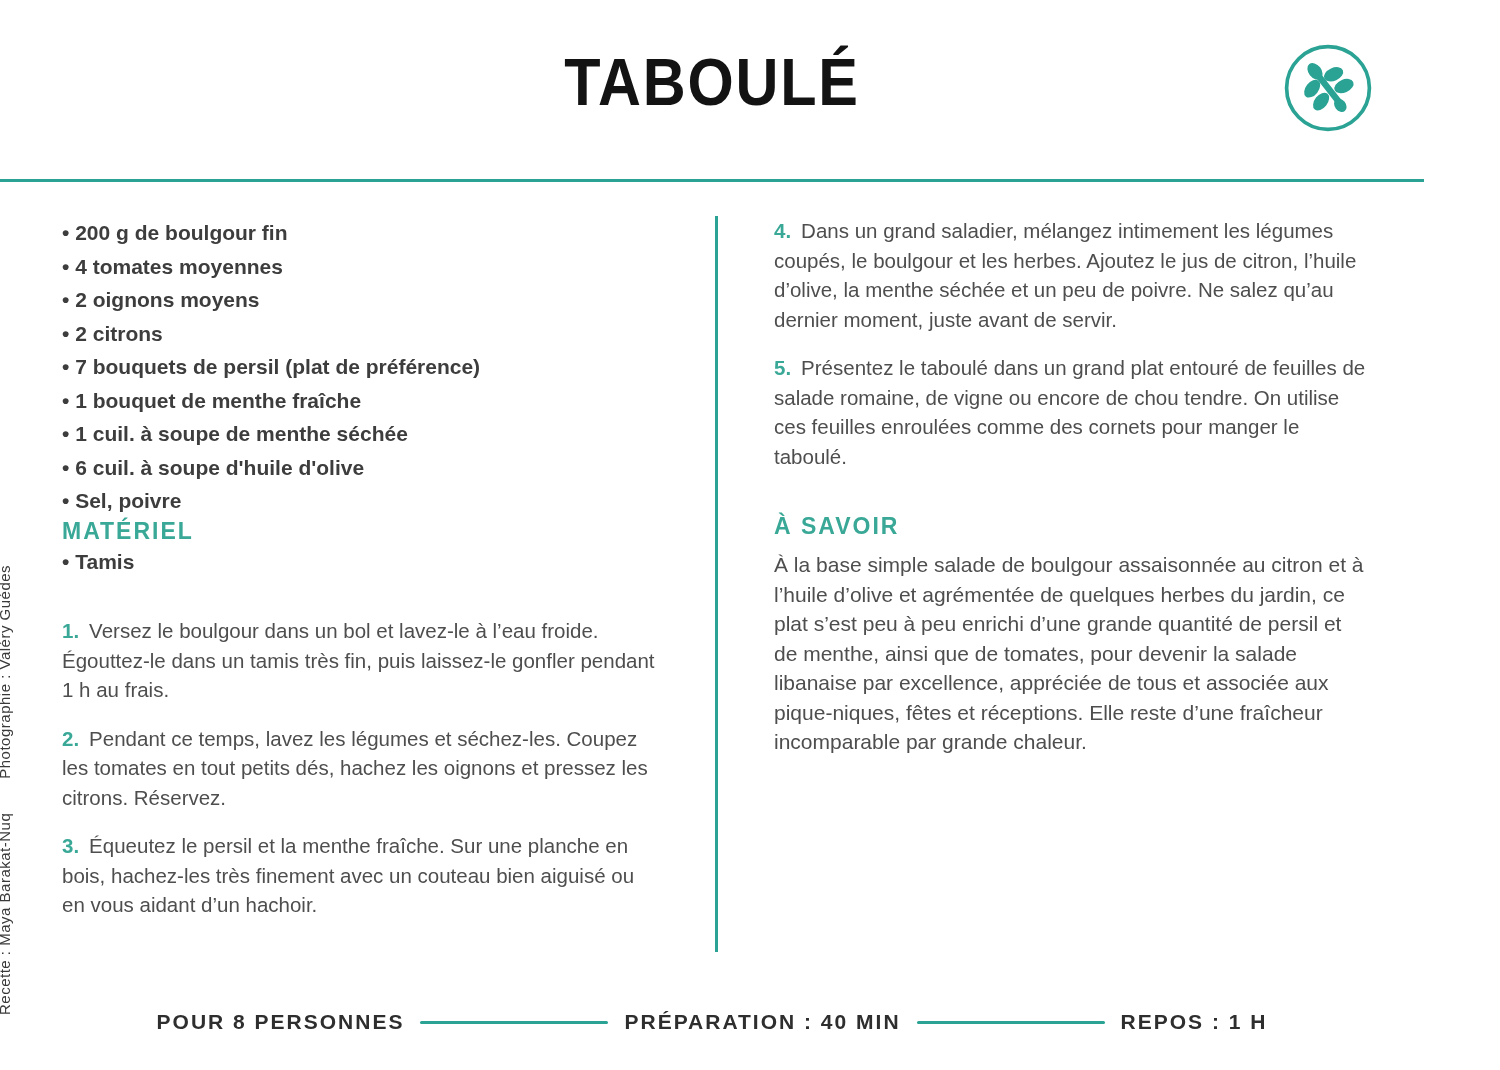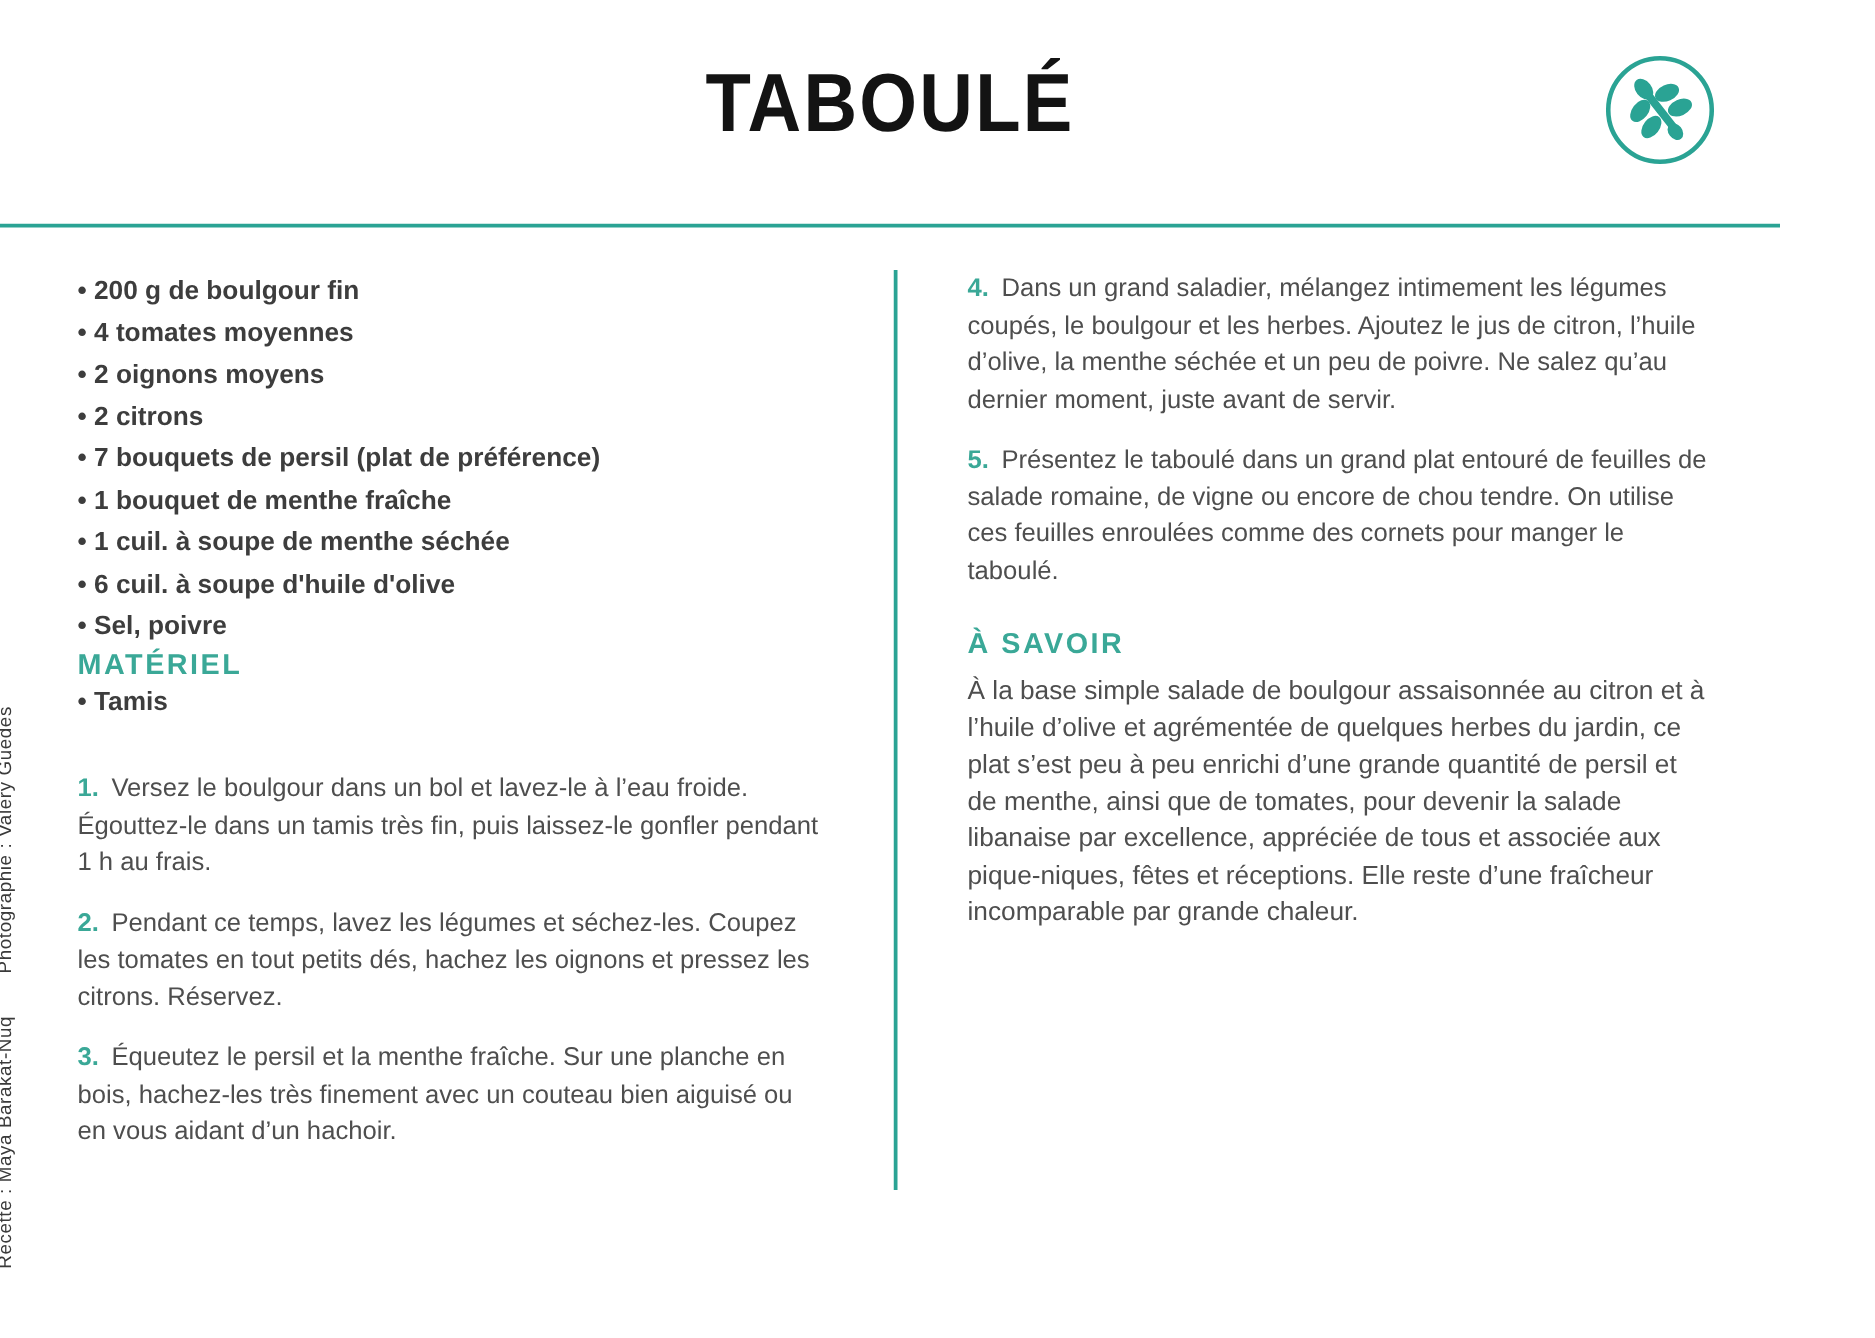--- a/index.html
+++ b/index.html
@@ -69,21 +69,21 @@
   ul.ing-list li::before { content: "\2022\00a0"; color: #3d3d3d; }
 
   
   .sec-heading {
     font-size: 23px;
     font-weight: bold;
     letter-spacing: 2px;
     color: #3aa897;
   }
   .materiel-heading { }
-  .savoir-heading   { margin-top: 30px; }
+  .savoir-heading   { margin-top: 42px; }
 
   
   .step {
     font-size: 20.5px;
     line-height: 29.5px;
     color: #4e4e4e;
     margin-bottom: 19px;
   }
   .steps-left { margin-top: 38px; }
   .step-num {
@@ -196,19 +196,26 @@
     <div class="col-right">
       <p class="step"><span class="step-num">4.</span><span>Dans un grand saladier, mélangez intimement les légumes coupés, le boulgour et les herbes. Ajoutez le jus de citron, l’huile d’olive, la menthe séchée et un peu de poivre. Ne salez qu’au dernier moment, juste avant de servir.</span></p>
       <p class="step"><span class="step-num">5.</span><span>Présentez le taboulé dans un grand plat entouré de feuilles de salade romaine, de vigne ou encore de chou tendre. On utilise ces feuilles enroulées comme des cornets pour manger le taboulé.</span></p>
 
       <h2 class="sec-heading savoir-heading">À SAVOIR</h2>
       <p class="savoir-text">À la base simple salade de boulgour assaisonnée au citron et à l’huile d’olive et agrémentée de quelques herbes du jardin, ce plat s’est peu à peu enrichi d’une grande quantité de persil et de menthe, ainsi que de tomates, pour devenir la salade libanaise par excellence, appréciée de tous et associée aux pique-niques, fêtes et réceptions. Elle reste d’une fraîcheur incomparable par grande chaleur.</p>
     </div>
 
   </div>
 
+  <div class="footer">
+    <span class="footer-label">POUR 8 PERSONNES</span>
+    <span class="footer-line"></span>
+    <span class="footer-label">PRÉPARATION : 40 MIN</span>
+    <span class="footer-line"></span>
+    <span class="footer-label">REPOS : 1 H</span>
+  </div>
 
   <div class="credits">
     <span>Recette : Maya Barakat-Nuq</span>
     <span>Photographie : Valéry Guédes</span>
   </div>
 
 </div>
 
 </body></html>

